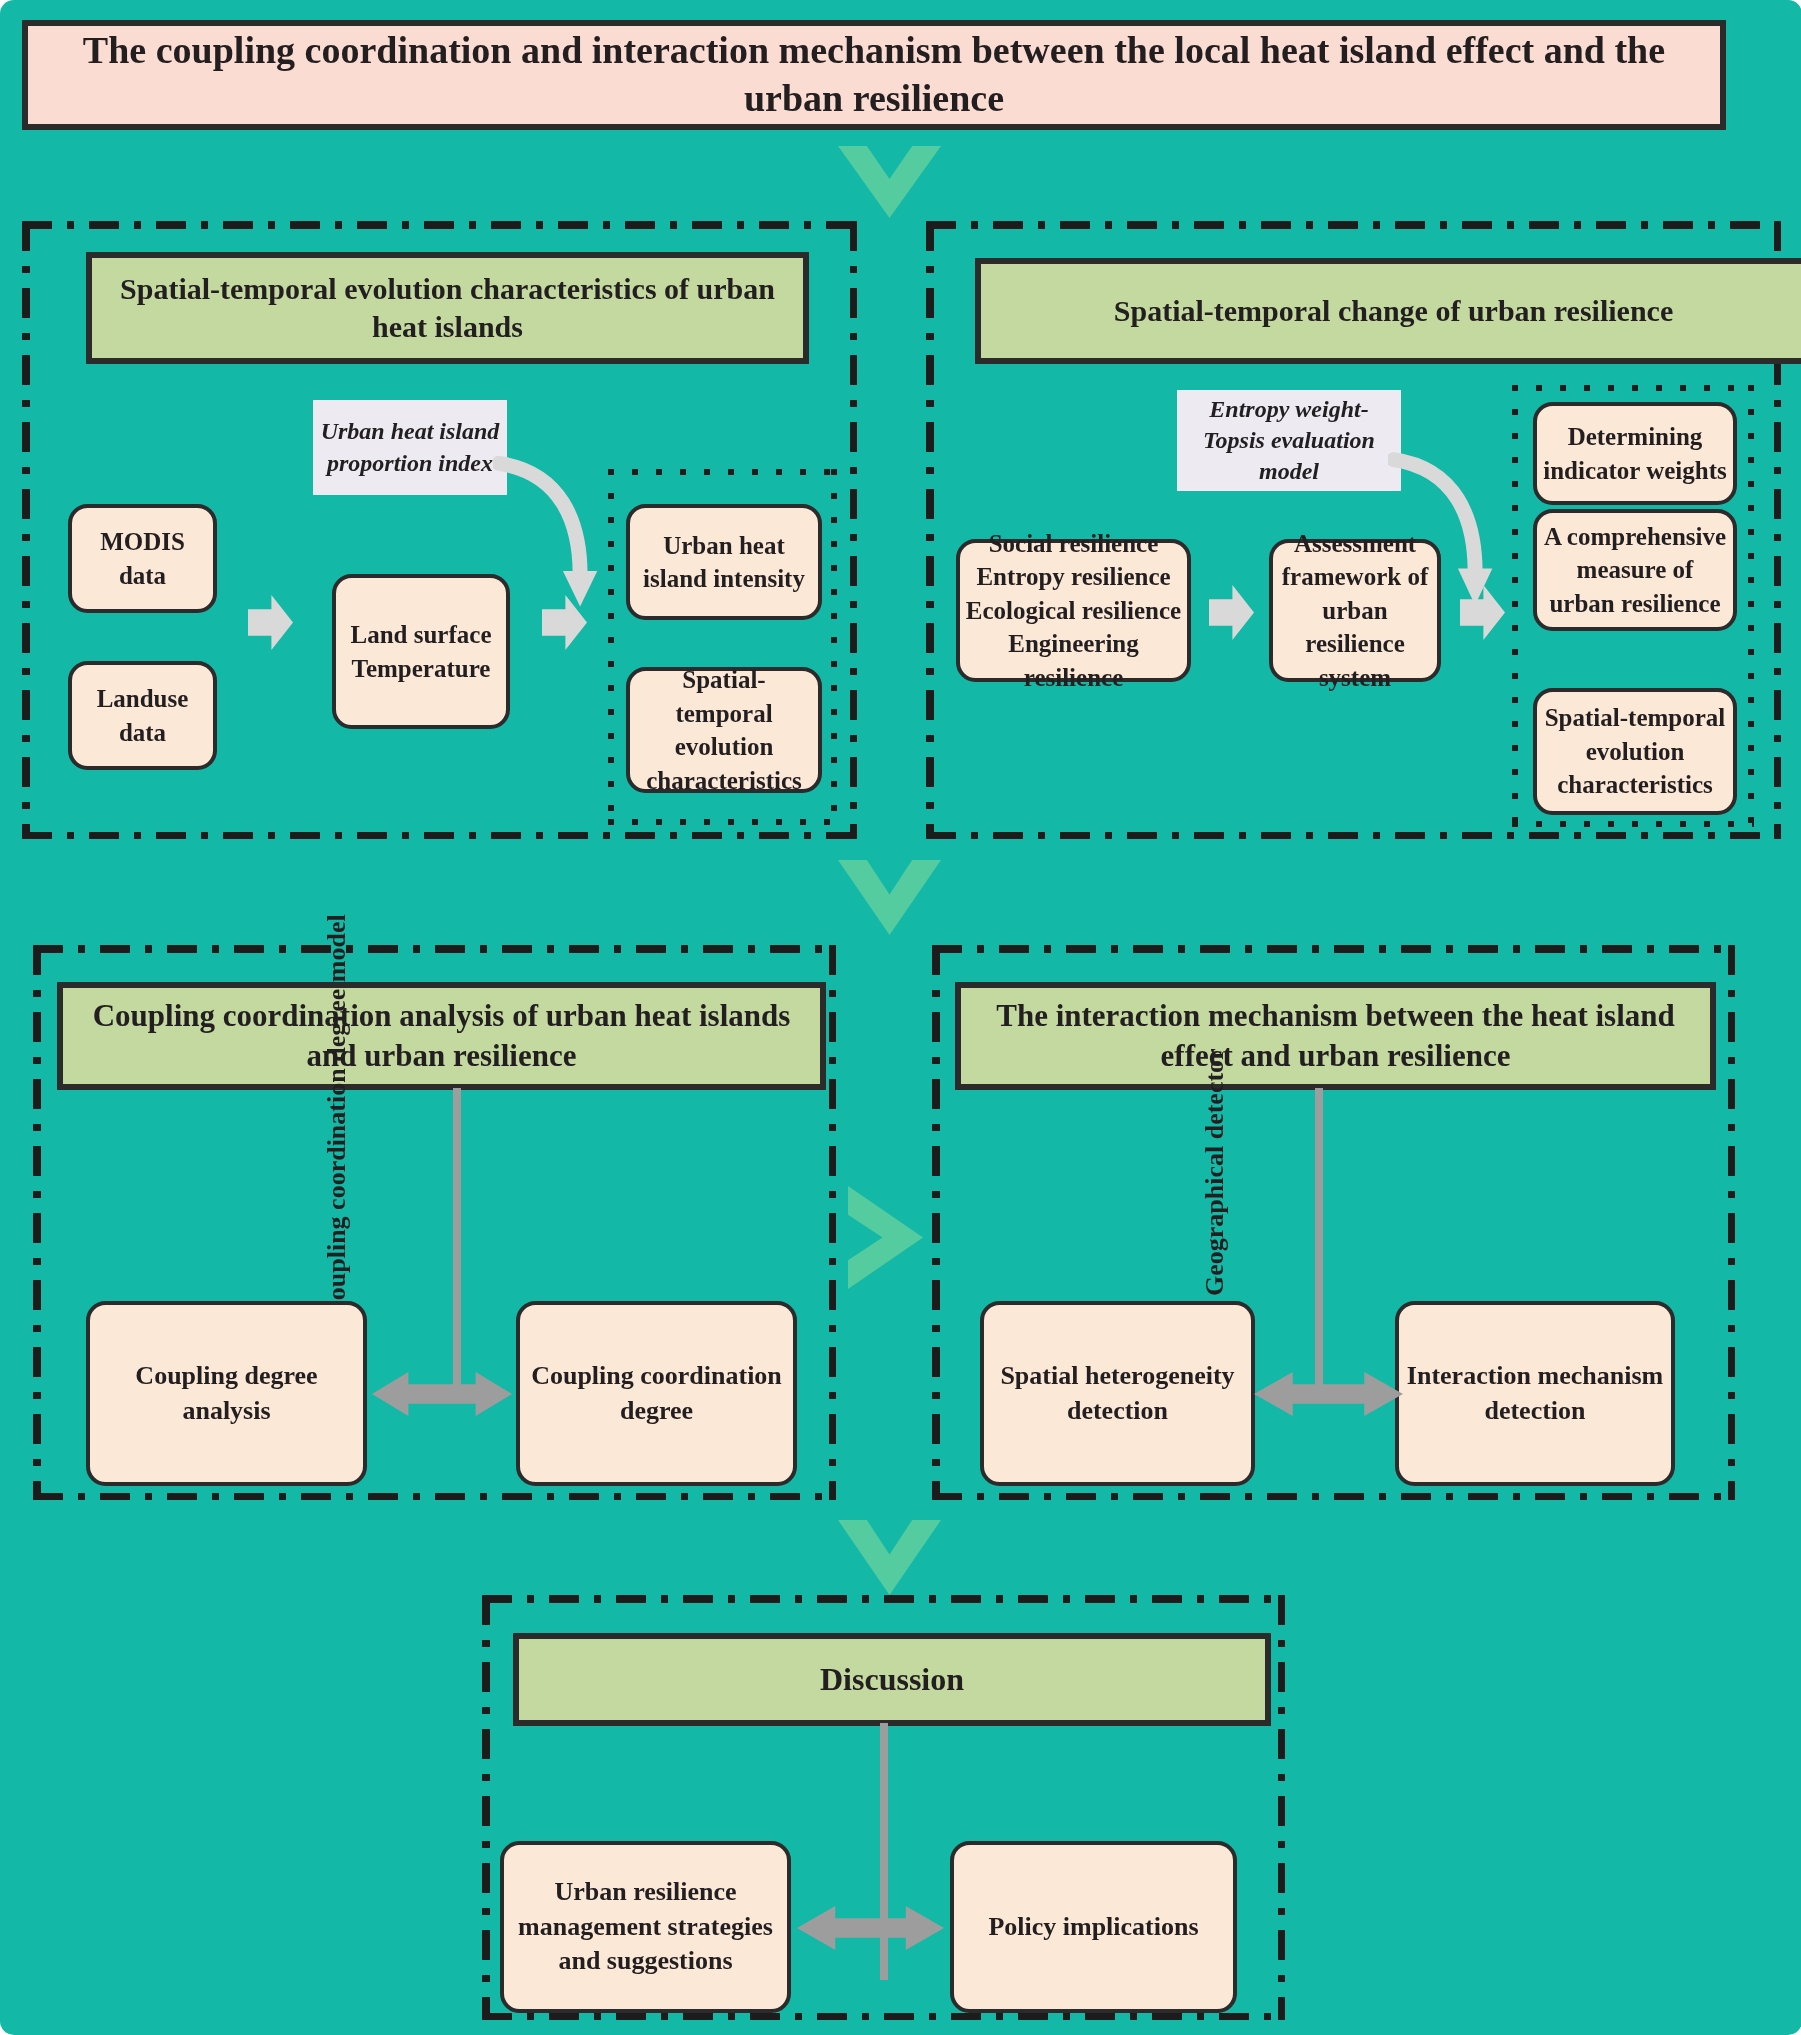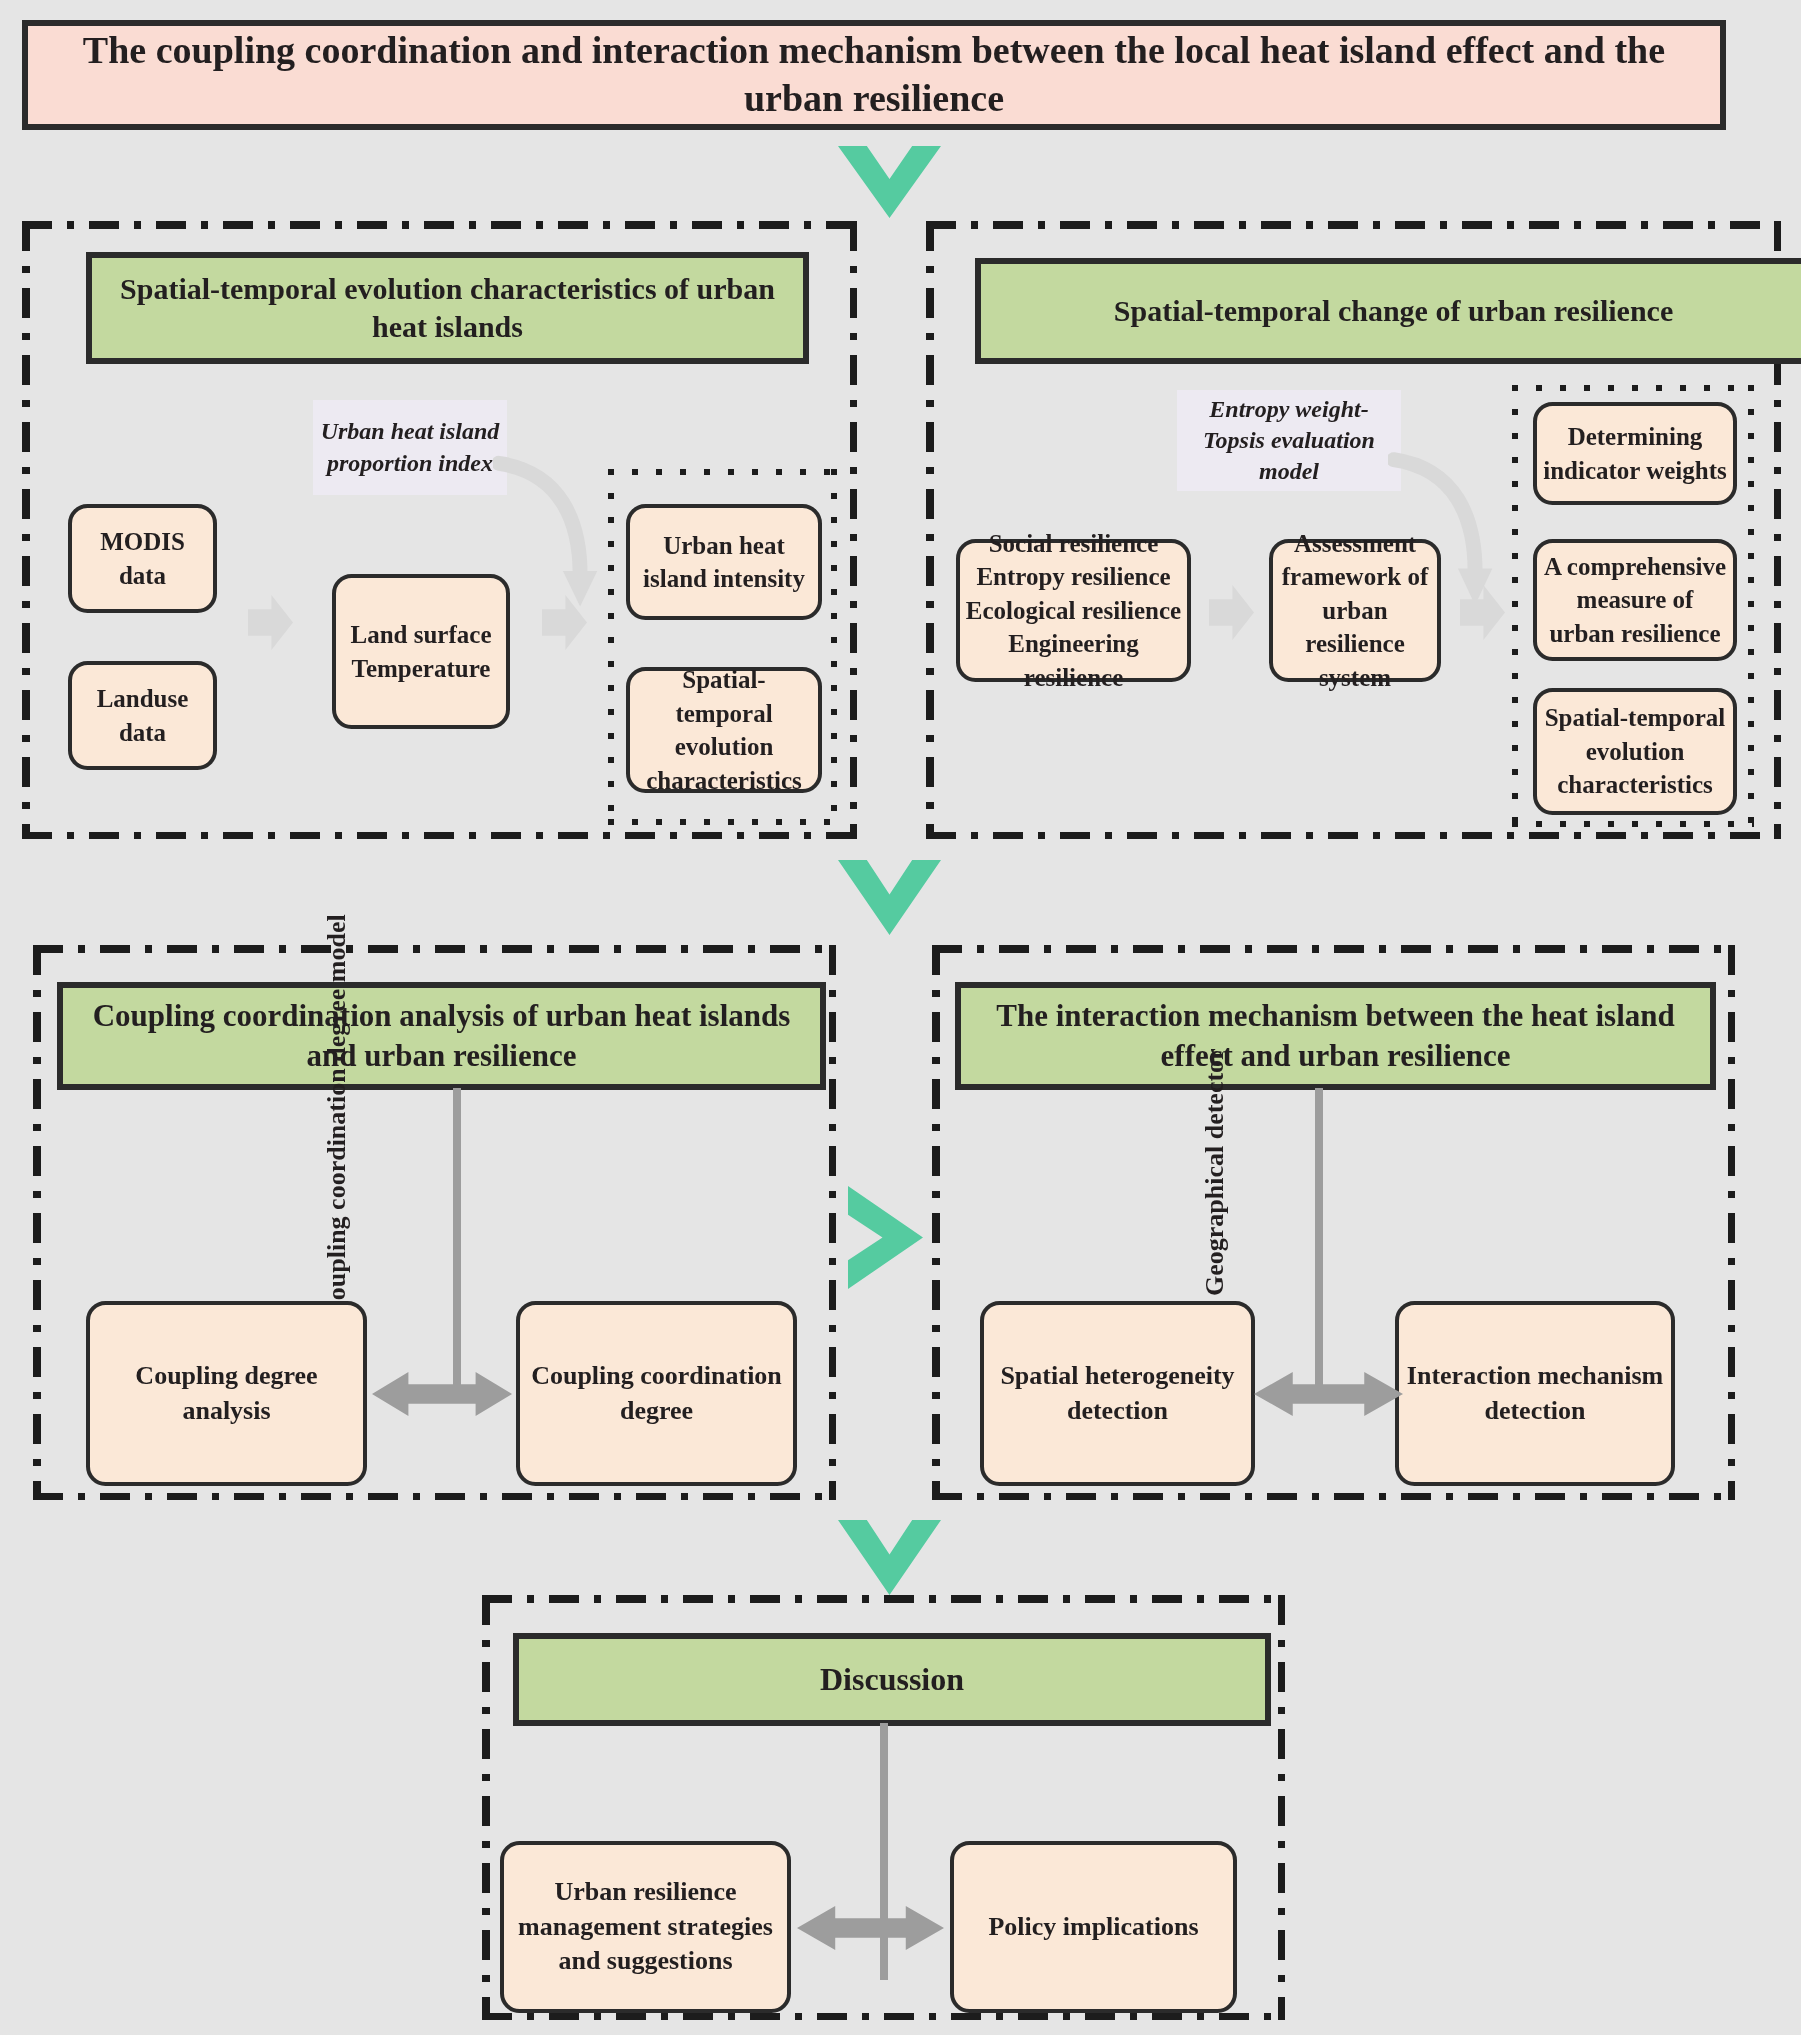--- a/index.html
+++ b/index.html
@@ -4,22 +4,23 @@
 <style>
   html,body{margin:0;padding:0;background:#ffffff;}
   body{
     font-family:"Liberation Serif","DejaVu Serif",serif;
     color:#231f20;
   }
   #canvas{
     position:relative;
     width:1802px;
     height:2035px;
-    background:#e5e5e5;
+    background:#14b8a6;
     overflow:hidden;
+    border-radius:14px;
   }
   
   .title-box{
     position:absolute;
     left:22px; top:19.5px; width:1704px; height:110px;
     background:#fadcd3;
     border:6.3px solid #2b2b2b;
     box-sizing:border-box;
     display:flex;align-items:center;justify-content:center;
     text-align:center;
@@ -218,21 +219,21 @@
     <span>Engineering resilience</span>
   </div>
 
   <div class="garrow" style="left:1209px;top:585px;"></div>
 
   <div class="node" style="left:1269px;top:539px;width:172px;height:143px;font-size:25px;">Assessment framework of urban resilience system</div>
 
   <div class="garrow" style="left:1460px;top:585px;"></div>
 
   <div class="node" style="left:1533px;top:402px;width:204px;height:103px;font-size:25px;">Determining indicator weights</div>
-  <div class="node" style="left:1533px;top:539px;width:204px;height:122px;font-size:25px;">A comprehensive measure of urban resilience</div>
+  <div class="node" style="left:1533px;top:509px;width:204px;height:122px;font-size:25px;">A comprehensive measure of urban resilience</div>
   <div class="node" style="left:1533px;top:688px;width:204px;height:127px;font-size:25px;">Spatial-temporal evolution characteristics</div>
 
   <div class="chev-down" style="left:838px;top:860px;width:103px;height:75px;"></div>
 
   <div class="panel" style="left:33px;top:945px;width:803px;height:555px;">
     <div class="edge h top"></div>
     <div class="edge h bottom"></div>
     <div class="edge v left"></div>
     <div class="edge v right"></div>
   </div>

